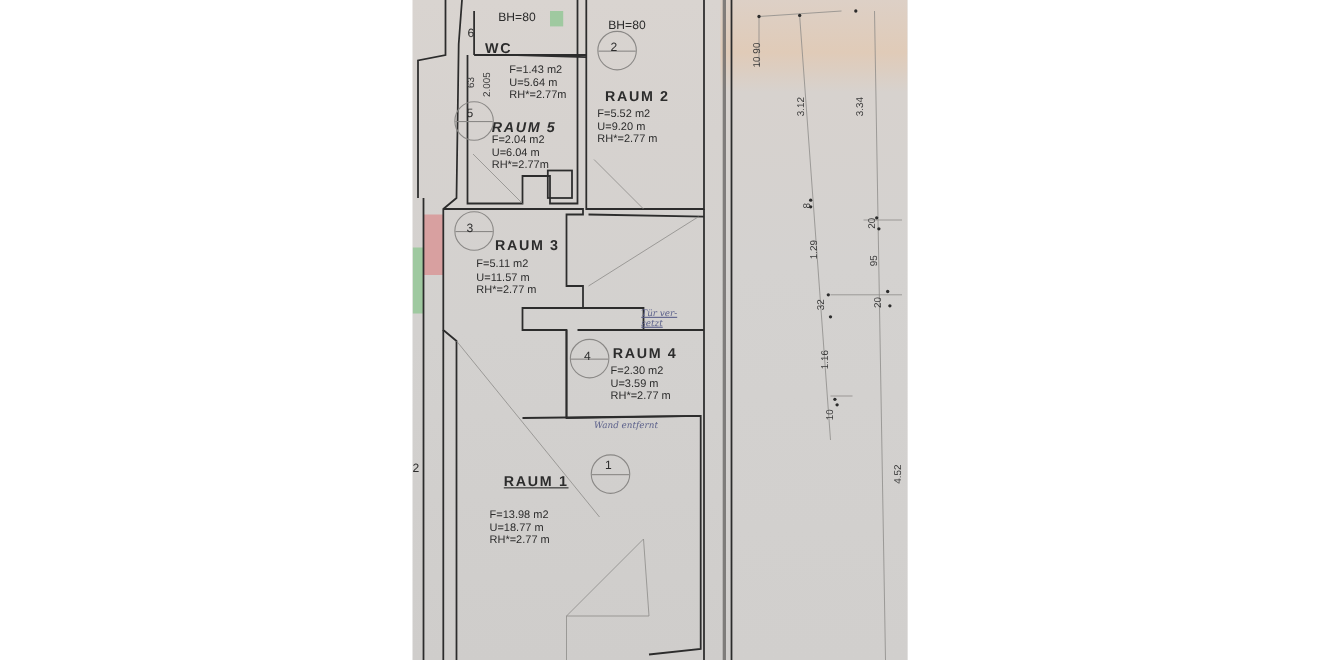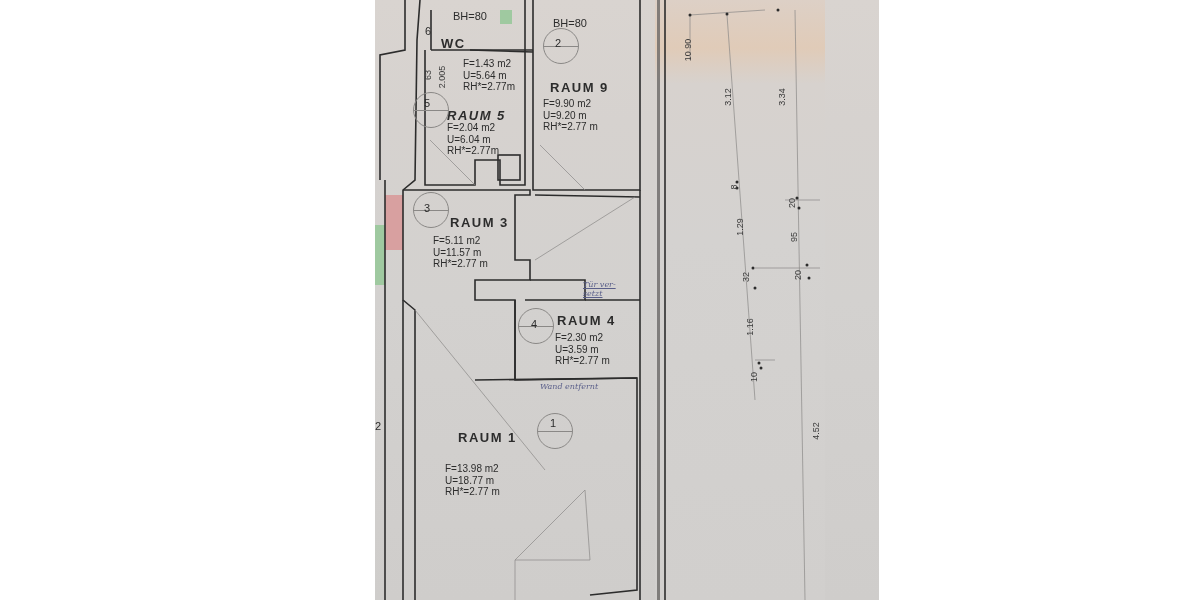--- a/index.html
+++ b/index.html
@@ -1,18 +1,18 @@
 <!DOCTYPE html>
 <html><head>
 <meta charset="utf-8">
 <style>
   html, body { margin:0; padding:0; }
   body { width:1200px; height:600px; background:#ffffff; position:relative; overflow:hidden; font-family:"Liberation Sans", sans-serif; }
-  .photo { position:absolute; left:375px; top:0; width:488px; height:600px; overflow:hidden;
-    background: linear-gradient(180deg, #d9d4d0 0%, #d6d2cf 20%, #d3d1cf 50%, #cfcdcb 100%); padding-left: 16px; }
+  .photo { position:absolute; left:375px; top:0; width:450px; height:600px; overflow:hidden;
+    background: linear-gradient(180deg, #d9d4d0 0%, #d6d2cf 20%, #d3d1cf 50%, #cfcdcb 100%); }
   .right-sheet { position:absolute; left:280px; top:0; width:170px; height:600px;
     background: linear-gradient(180deg, #ddd0c6 0%, #e0cbb8 8%, #d7d2ce 14%, #d4d2d0 40%, #d1cfcd 100%); }
   .fold-line { position:absolute; left:282px; top:0; width:3px; height:600px; background:#6a6866; opacity:.8; }
   svg.plan { position:absolute; left:0; top:0; }
   .lbl { position:absolute; color:#2c2c2c; white-space:nowrap; }
   .room-title { font-weight:bold; font-size:13px; letter-spacing:1.5px; }
   .room-meta { font-size:10px; line-height:11.5px; }
   .num { font-size:11px; }
   .hand { font-family:"DejaVu Serif", serif; font-style:italic; font-size:8px; color:#5a5f8a; }
   .dim { position:absolute; font-size:9px; color:#3a3a3a; transform:rotate(-90deg); transform-origin:center; white-space:nowrap; }
@@ -85,23 +85,23 @@
   <div class="lbl room-title" style="left:72px;top:108px;font-style:italic;">RAUM 5</div>
   <div class="lbl room-meta" style="left:72px;top:122px;">
     <div>F=2.04 m2</div>
       <div>U=6.04 m</div>
       <div>RH*=2.77m</div>
   </div>
 
   <div class="lbl num" style="left:178px;top:17px;">BH=80</div>
   <div class="circle" style="left:168px;top:28px;"></div>
   <div class="lbl num" style="left:180px;top:37px;">2</div>
-  <div class="lbl room-title" style="left:175px;top:80px;">RAUM 9</div>
+  <div class="lbl room-title" style="left:175px;top:80px;">RAUM 2</div>
   <div class="lbl room-meta" style="left:168px;top:98px;">
-    <div>F=9.90 m2</div>
+    <div>F=5.52 m2</div>
       <div>U=9.20 m</div>
       <div>RH*=2.77 m</div>
   </div>
 
   <div class="circle" style="left:38px;top:192px;"></div>
   <div class="lbl num" style="left:49px;top:202px;">3</div>
   <div class="lbl room-title" style="left:75px;top:215px;">RAUM 3</div>
   <div class="lbl room-meta" style="left:58px;top:235px;">
     <div>F=5.11 m2</div>
       <div>U=11.57 m</div>
@@ -112,21 +112,21 @@
   <div class="lbl num" style="left:156px;top:318px;">4</div>
   <div class="lbl room-title" style="left:182px;top:313px;">RAUM 4</div>
   <div class="lbl room-meta" style="left:180px;top:332px;">
     <div>F=2.30 m2</div>
       <div>U=3.59 m</div>
       <div>RH*=2.77 m</div>
   </div>
 
   <div class="circle" style="left:162px;top:413px;"></div>
   <div class="lbl num" style="left:175px;top:417px;">1</div>
-  <div class="lbl room-title" style="left:83px;top:430px;">RAUM 1</div>
+  <div class="lbl room-title" style="left:83px;top:430px;text-decoration:underline;">RAUM 1</div>
   <div class="lbl room-meta" style="left:70px;top:463px;">
     <div>F=13.98 m2</div>
       <div>U=18.77 m</div>
       <div>RH*=2.77 m</div>
   </div>
 
   <div class="dim" style="left:48px;top:70px;">63</div>
   <div class="dim" style="left:56px;top:72px;">2.005</div>
 
   <div class="lbl hand" style="left:208px;top:280px;width:50px;white-space:normal;line-height:9px;text-decoration:underline;">Tür ver-setzt</div>

